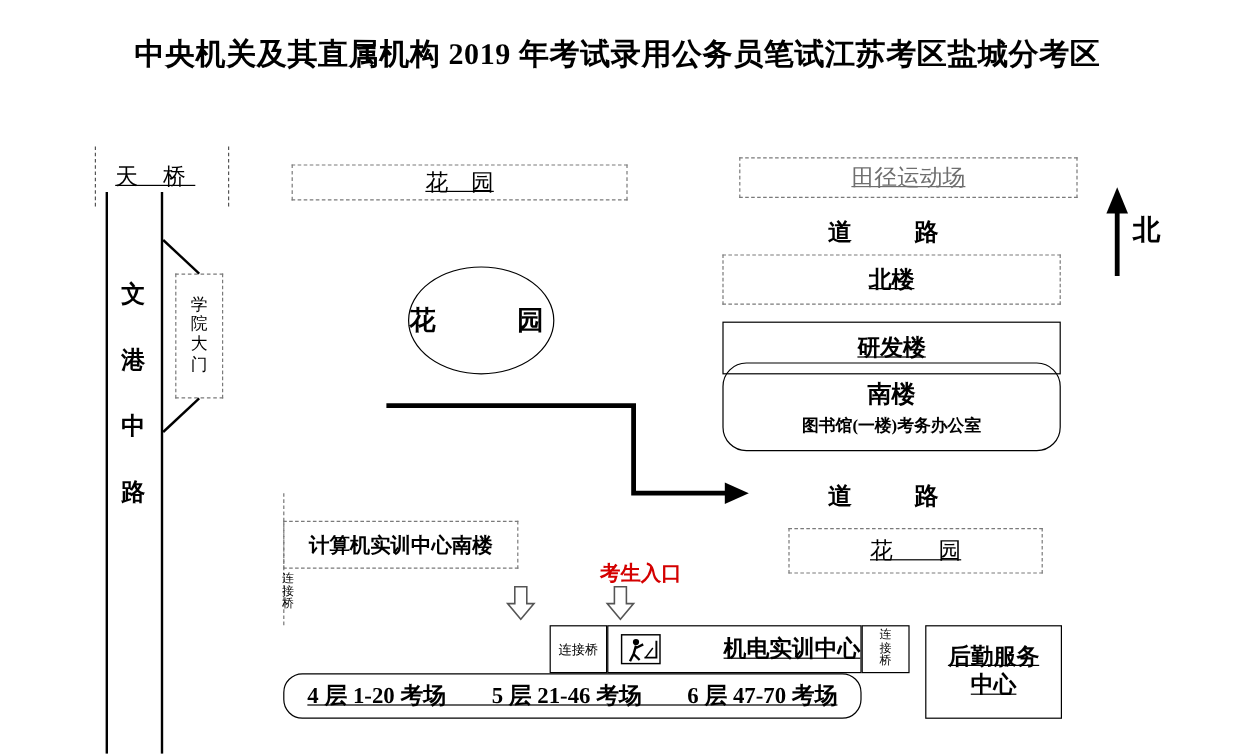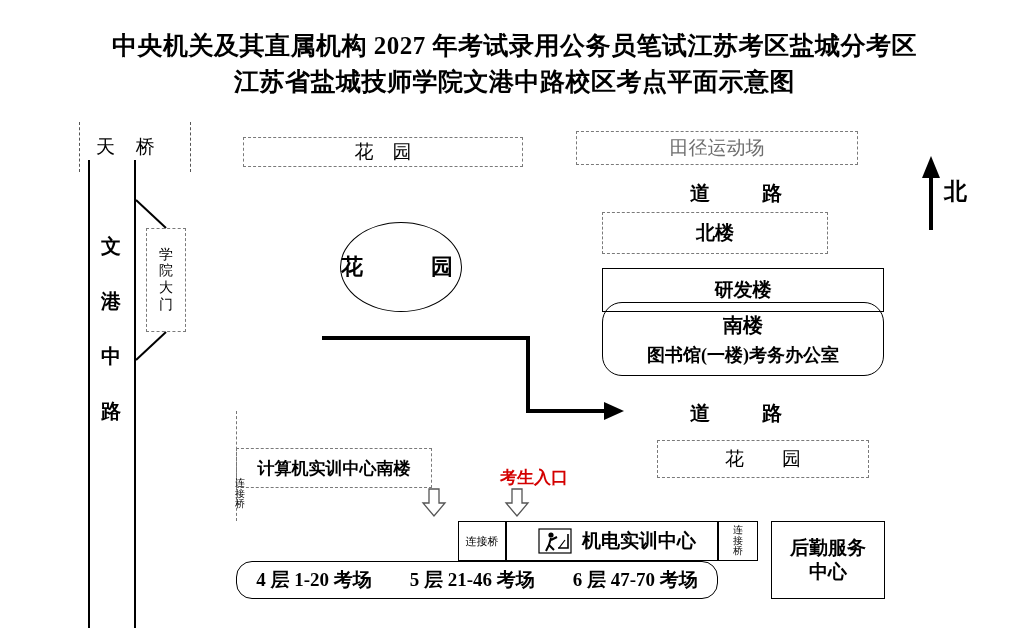--- a/index.html
+++ b/index.html
@@ -17,43 +17,42 @@
     font-size:25px;font-weight:bold;line-height:36px;letter-spacing:0.5px;
   }
   .title .line2{display:block;}
   .box{position:absolute;box-sizing:border-box;display:flex;align-items:center;justify-content:center;text-align:center;}
   .dashed{border:1.5px dashed #7a7a7a;}
   .solid{border:1.6px solid #000;}
   .lbl{position:absolute;}
   .gray{color:#6f6f6f;}
   .red{color:#d40000;font-weight:bold;}
   .f20{font-size:20px;}
-  .f19{font-size:19px;}
+  .f19{font-size:19px;text-decoration:underline;}
   .f17{font-size:17px;}
   .f14{font-size:14px;}
-  .f13{font-size:18px;}
+  .f13{font-size:14px;}
   .f11{font-size:11px;}
   .f10{font-size:10px;}
   .bold{font-weight:bold;}
   .vline{position:absolute;background:#000;}
   .ellipse{
     position:absolute;border:1.6px solid #000;border-radius:50%;
     display:flex;align-items:center;justify-content:center;
   }
   .colstack{display:flex;flex-direction:column;align-items:center;justify-content:center;line-height:1.05;}
   svg{position:absolute;left:0;top:0;overflow:visible;}
 </style>
 </head>
 <body>
 
 <div class="stage">
 
   <div class="title">
-    <span>中央机关及其直属机构 2027 年考试录用公务员笔试江苏考区盐城分考区</span>
-    <span class="line2">江苏省盐城技师学院文港中路校区考点平面示意图</span>
+    <span>中央机关及其直属机构 2019 年考试录用公务员笔试江苏考区盐城分考区</span>
   </div>
 
   <div class="vline" style="left:88px;top:160px;width:2px;height:468px;"></div>
   <div class="vline" style="left:134px;top:160px;width:2px;height:468px;"></div>
 
   <div style="position:absolute;left:79px;top:122px;height:50px;border-left:1.5px dashed #555;"></div>
   <div style="position:absolute;left:190px;top:122px;height:50px;border-left:1.5px dashed #555;"></div>
 
   <div class="lbl f19" style="left:96px;top:134px;letter-spacing:8px;">天 桥</div>
 
@@ -75,44 +74,44 @@
     </div>
   </div>
 
   <svg width="1029" height="628">
     <line x1="136" y1="200" x2="166" y2="228" stroke="#000" stroke-width="2"></line>
     <line x1="166" y1="332" x2="136" y2="360" stroke="#000" stroke-width="2"></line>
   </svg>
 
   <div class="box dashed f19" style="left:243px;top:137px;width:280px;height:30px;">花　园</div>
 
-  <div class="box dashed f19 gray" style="left:576px;top:131px;width:282px;height:34px;">田径运动场</div>
+  <div class="box dashed f19 gray" style="left:616px;top:131px;width:282px;height:34px;">田径运动场</div>
 
   <div class="lbl f20 bold" style="left:690px;top:180px;letter-spacing:4px;">道　　路</div>
 
   <svg width="1029" height="628">
     <line x1="931" y1="230" x2="931" y2="168" stroke="#000" stroke-width="4"></line>
     <polygon points="931,156 922,178 940,178" fill="#000"></polygon>
   </svg>
   <div class="lbl f22 bold" style="left:944px;top:176px;font-size:23px;">北</div>
 
-  <div class="box dashed f19 bold" style="left:602px;top:212px;width:226px;height:42px;">北楼</div>
+  <div class="box dashed f19 bold" style="left:602px;top:212px;width:282px;height:42px;">北楼</div>
   <div class="box solid f19 bold" style="left:602px;top:268px;width:282px;height:44px;">研发楼</div>
   <div class="box solid" style="left:602px;top:302px;width:282px;height:74px;flex-direction:column;gap:4px;border-radius:20px;">
     <span class="f20 bold">南楼</span>
     <span class="f13 bold">图书馆(一楼)考务办公室</span>
   </div>
 
   <div class="lbl f20 bold" style="left:690px;top:400px;letter-spacing:4px;">道　　路</div>
 
   <div class="box dashed f19" style="left:657px;top:440px;width:212px;height:38px;">花　　园</div>
 
   <div class="ellipse f22 bold" style="left:340px;top:222px;width:120px;height:88px;font-size:22px;letter-spacing:8px;">花　　园</div>
 
-  <div class="box dashed f17 bold" style="left:236px;top:448px;width:196px;height:40px;">计算机实训中心南楼</div>
+  <div class="box dashed f17 bold" style="left:236px;top:434px;width:196px;height:40px;">计算机实训中心南楼</div>
 
   <div style="position:absolute;left:236px;top:411px;height:110px;border-left:1.5px dashed #777;"></div>
 
   <div class="box" style="left:230px;top:466px;width:20px;height:56px;">
     <div class="colstack f10" style="gap:0px;">
       <span>连</span>
         <span>接</span>
         <span>桥</span>
     </div>
   </div>
@@ -127,21 +126,21 @@
   <svg width="1029" height="628">
     <polygon points="512,489 522,489 522,503 528,503 517,516 506,503 512,503" fill="#ffffff" stroke="#555" stroke-width="1.3"></polygon>
     <polygon points="429,489 439,489 439,503 445,503 434,516 423,503 429,503" fill="#ffffff" stroke="#555" stroke-width="1.3"></polygon>
   </svg>
 
 
   <div class="box solid" style="left:458px;top:521px;width:48px;height:40px;">
     <span class="f11">连接桥</span>
   </div>
 
-  <div class="box solid" style="left:506px;top:521px;width:212px;height:40px;justify-content:center;padding-left:10px;gap:10px;">
+  <div class="box solid" style="left:506px;top:521px;width:212px;height:40px;justify-content:space-between;padding-left:10px;gap:10px;">
 
     <svg width="34" height="30" style="position:relative;">
       <rect x="1" y="3" width="32" height="24" fill="#fff" stroke="#000" stroke-width="1.2"></rect>
       <circle cx="13" cy="9" r="2.6" fill="#000"></circle>
       <path d="M13 12 L11 19 L8 25" stroke="#000" stroke-width="2" fill="none"></path>
       <path d="M11 19 L16 24" stroke="#000" stroke-width="2" fill="none"></path>
       <path d="M13 14 L19 11" stroke="#000" stroke-width="2" fill="none"></path>
       <path d="M20 22 L30 22 L30 8" stroke="#000" stroke-width="1.6" fill="none"></path>
       <path d="M21 22 L27 14" stroke="#000" stroke-width="1.2" fill="none"></path>
     </svg>

